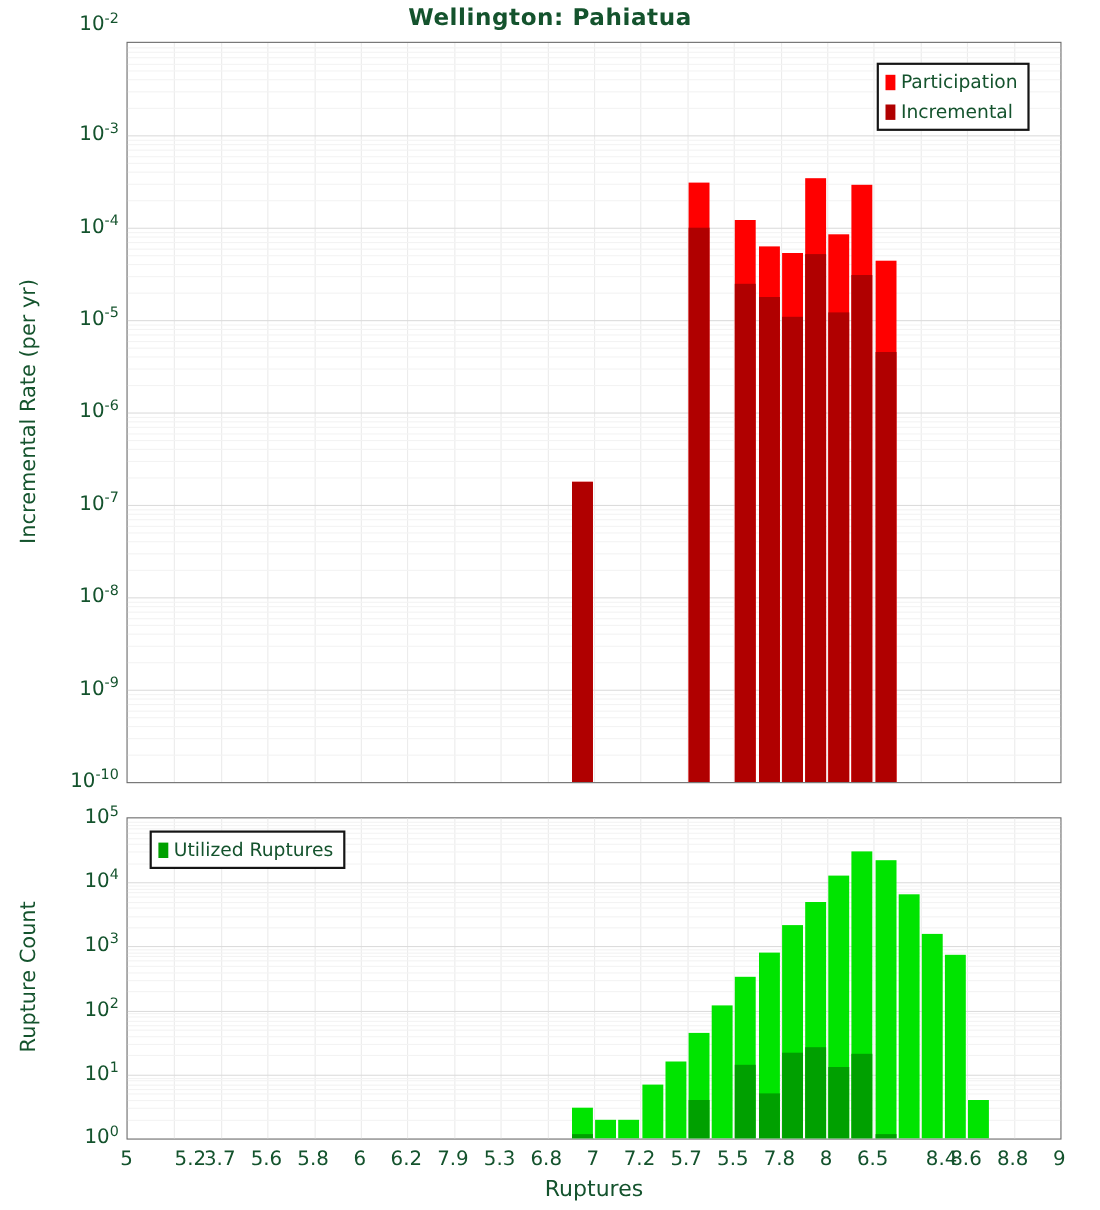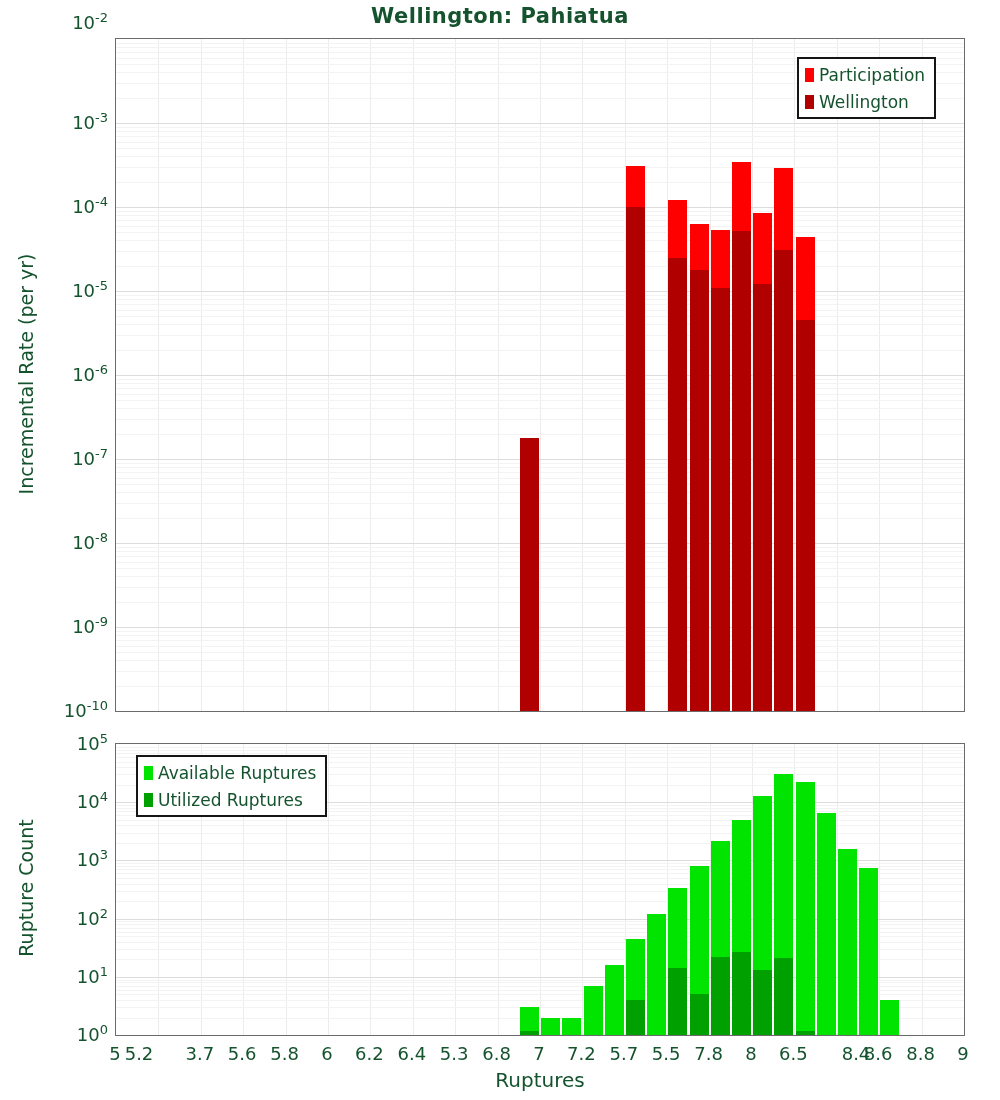--- a/index.html
+++ b/index.html
@@ -144,21 +144,21 @@
       <div class="bar" style="left: 658.3px; width: 19px; height: 461.3px; background: rgb(176, 0, 0);"></div>
       <div class="bar" style="left: 679.5px; width: 19px; height: 474.1px; background: rgb(255, 0, 0);"></div>
       <div class="bar" style="left: 679.5px; width: 19px; height: 390.9px; background: rgb(176, 0, 0);"></div>
       <div class="legend" style="left: 681px; top: 18px;">
         <div class="legend-row">
           <div class="swatch" style="background: rgb(255, 0, 0);"></div>
           <div class="legend-label">Participation</div>
         </div>
         <div class="legend-row">
           <div class="swatch" style="background: rgb(176, 0, 0);"></div>
-          <div class="legend-label">Wellington</div>
+          <div class="legend-label">Incremental</div>
         </div>
       </div>
     </div>
   <div class="plot" id="plot-bottom">
       <div class="vgrid" style="left: 42.4px;"></div>
       <div class="vgrid" style="left: 84.8px;"></div>
       <div class="vgrid" style="left: 127.2px;"></div>
       <div class="vgrid" style="left: 169.6px;"></div>
       <div class="vgrid" style="left: 212px;"></div>
       <div class="vgrid" style="left: 254.4px;"></div>
@@ -241,24 +241,20 @@
       <div class="bar" style="left: 658.3px; width: 19px; height: 260.6px; background: rgb(0, 228, 0);"></div>
       <div class="bar" style="left: 658.3px; width: 19px; height: 77px; background: rgb(0, 160, 0);"></div>
       <div class="bar" style="left: 679.5px; width: 19px; height: 252.7px; background: rgb(0, 228, 0);"></div>
       <div class="bar" style="left: 679.5px; width: 19px; height: 4px; background: rgb(0, 160, 0);"></div>
       <div class="bar" style="left: 700.7px; width: 19px; height: 221.9px; background: rgb(0, 228, 0);"></div>
       <div class="bar" style="left: 721.9px; width: 19px; height: 186.5px; background: rgb(0, 228, 0);"></div>
       <div class="bar" style="left: 743.1px; width: 19px; height: 167.3px; background: rgb(0, 228, 0);"></div>
       <div class="bar" style="left: 764.3px; width: 19px; height: 35px; background: rgb(0, 228, 0);"></div>
       <div class="legend" style="left: 20px; top: 11px;">
         <div class="legend-row">
-          <div class="swatch" style="background: rgb(0, 228, 0);"></div>
-          <div class="legend-label">Available Ruptures</div>
-        </div>
-        <div class="legend-row">
           <div class="swatch" style="background: rgb(0, 160, 0);"></div>
           <div class="legend-label">Utilized Ruptures</div>
         </div>
       </div>
     </div>
 <div class="ytick" style="top: 22px;"><span>10</span><sup class="exp">-2</sup></div>
     <div class="ytick" style="top: 122px;"><span>10</span><sup class="exp">-3</sup></div>
     <div class="ytick" style="top: 206px;"><span>10</span><sup class="exp">-4</sup></div>
     <div class="ytick" style="top: 290px;"><span>10</span><sup class="exp">-5</sup></div>
     <div class="ytick" style="top: 374px;"><span>10</span><sup class="exp">-6</sup></div>
@@ -266,27 +262,27 @@
     <div class="ytick" style="top: 542px;"><span>10</span><sup class="exp">-8</sup></div>
     <div class="ytick" style="top: 626px;"><span>10</span><sup class="exp">-9</sup></div>
     <div class="ytick" style="top: 710px;"><span>10</span><sup class="exp">-10</sup></div>
     <div class="ytick" style="top: 743px;"><span>10</span><sup class="exp">5</sup></div>
     <div class="ytick" style="top: 801.2px;"><span>10</span><sup class="exp">4</sup></div>
     <div class="ytick" style="top: 859.4px;"><span>10</span><sup class="exp">3</sup></div>
     <div class="ytick" style="top: 917.6px;"><span>10</span><sup class="exp">2</sup></div>
     <div class="ytick" style="top: 975.8px;"><span>10</span><sup class="exp">1</sup></div>
     <div class="ytick" style="top: 1034px;"><span>10</span><sup class="exp">0</sup></div>
     <div class="xtick" style="left: 115px;">5</div>
-    <div class="xtick" style="left: 139px;">5.2</div>
+    <div class="xtick" style="left: 173px;">5.2</div>
     <div class="xtick" style="left: 199.8px;">3.7</div>
     <div class="xtick" style="left: 242.2px;">5.6</div>
     <div class="xtick" style="left: 284.6px;">5.8</div>
     <div class="xtick" style="left: 327px;">6</div>
     <div class="xtick" style="left: 369.4px;">6.2</div>
-    <div class="xtick" style="left: 411.8px;">6.4</div>
+    <div class="xtick" style="left: 411.8px;">7.9</div>
     <div class="xtick" style="left: 454.2px;">5.3</div>
     <div class="xtick" style="left: 496.6px;">6.8</div>
     <div class="xtick" style="left: 539px;">7</div>
     <div class="xtick" style="left: 581.4px;">7.2</div>
     <div class="xtick" style="left: 623.8px;">5.7</div>
     <div class="xtick" style="left: 666.2px;">5.5</div>
     <div class="xtick" style="left: 708.6px;">7.8</div>
     <div class="xtick" style="left: 751px;">8</div>
     <div class="xtick" style="left: 793.4px;">6.5</div>
     <div class="xtick" style="left: 856px;">8.4</div>

